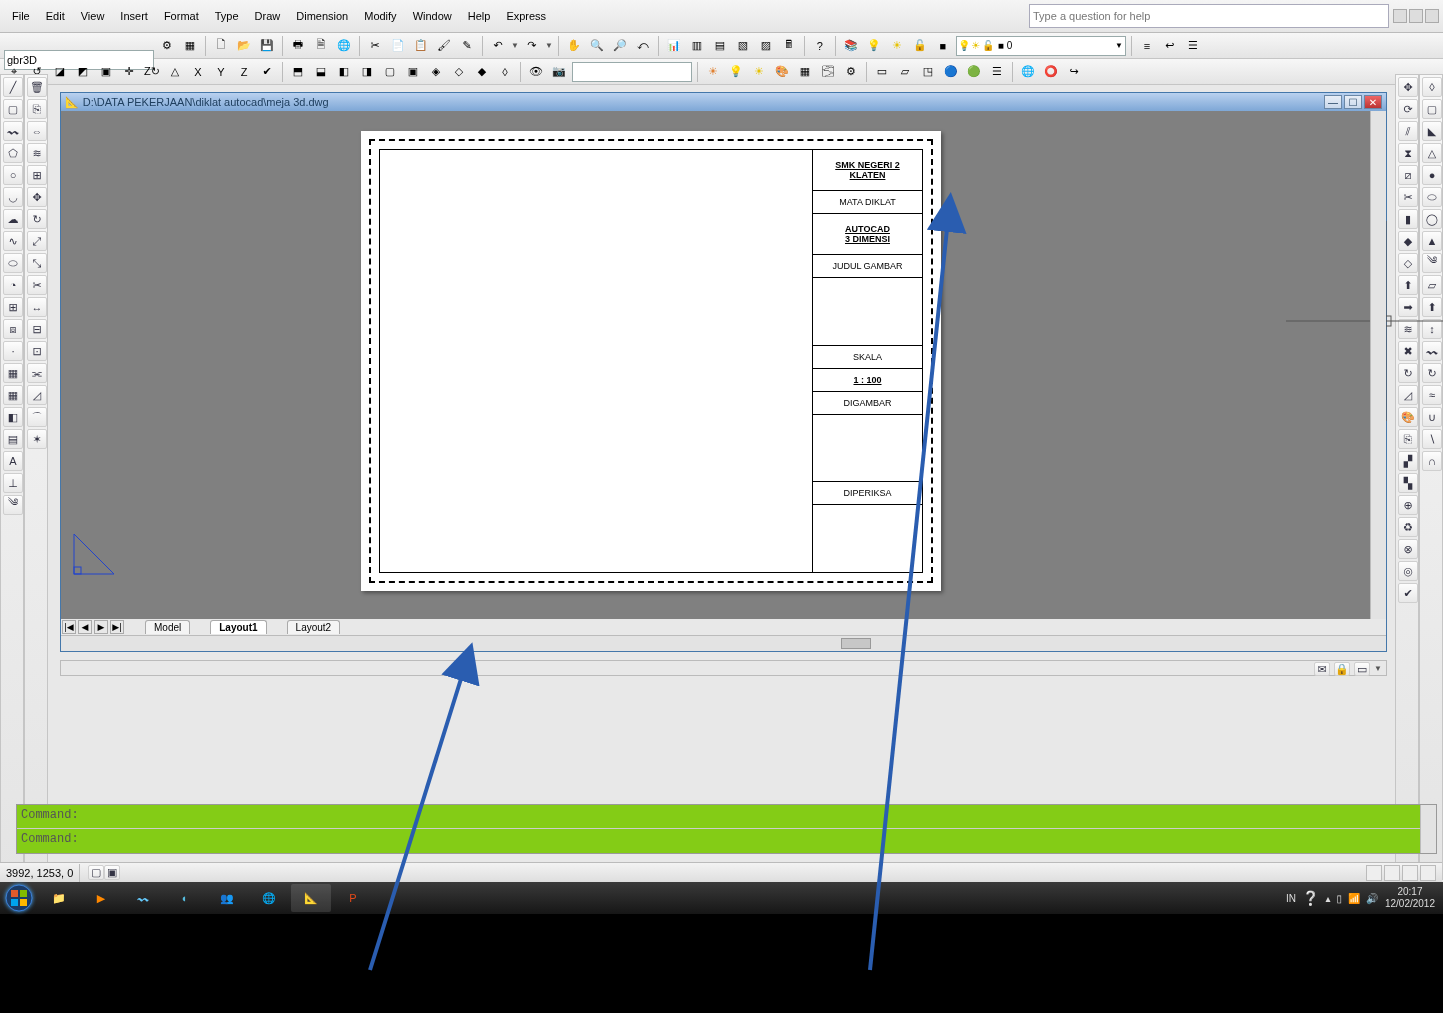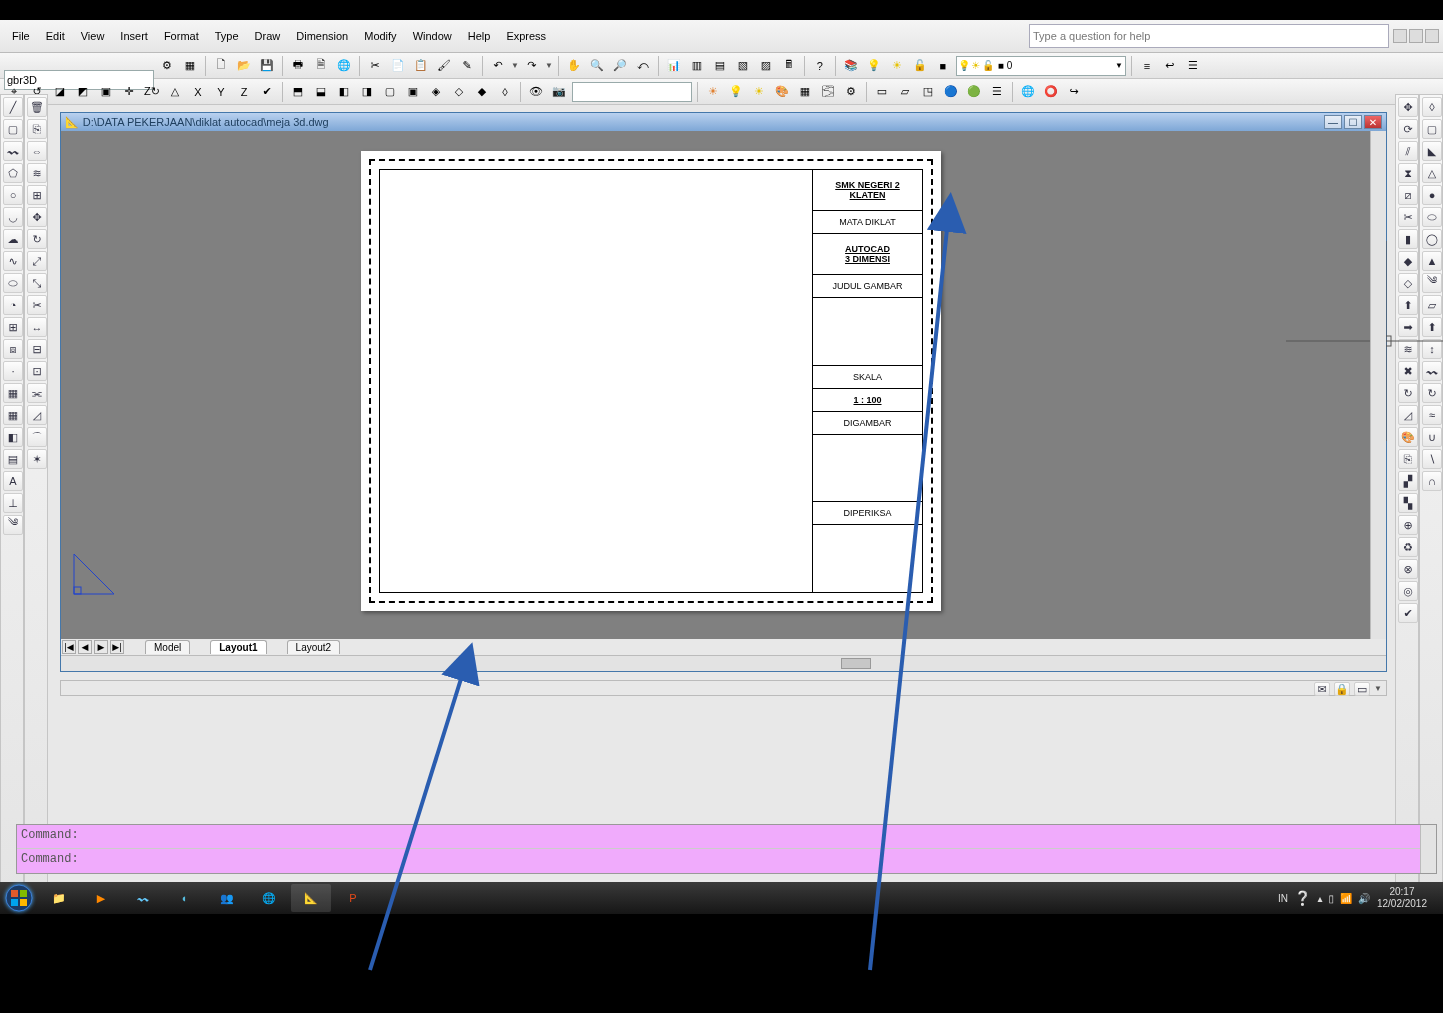--- a/index.html
+++ b/index.html
@@ -1,21 +1,21 @@
 <!DOCTYPE html>
 <html><head>
 <meta charset="utf-8">
 <style>
 * { box-sizing: border-box; margin: 0; padding: 0; font-family: "Segoe UI", Tahoma, sans-serif; }
 body { background: #000; width: 1443px; height: 1013px; font-size: 11px; position: relative; }
 
 .app-region { background: #e8e8e8; height: 882px; position: relative; }
 
 
-.menubar { height: 20px; background: linear-gradient(#f5f5f5,#e6e6e6); display: flex; align-items: center; padding: 16px 4px; border-bottom: 1px solid #bbb; margin-top: 20px; }
+.menubar { height: 20px; background: linear-gradient(#f5f5f5,#e6e6e6); display: flex; align-items: center; padding: 16px 4px; border-bottom: 1px solid #bbb; }
 .menubar span { padding: 2px 8px; cursor: default; }
 .help-search { margin-left: auto; height: 24px; width: 360px; border: 1px solid #aab; font-size: 11px; padding: 0 3px; color: #777; background: #fff; }
 .menubar-end { display: flex; gap: 2px; margin-left: 4px; }
 .menubar-end div { width: 14px; height: 14px; background: #ddd; border: 1px solid #aaa; }
 
 
 .tb-row { height: 26px; background: linear-gradient(#f7f7f7,#e4e4e4); border-bottom: 1px solid #c5c5c5; display: flex; align-items: center; padding: 0 4px; gap: 3px; }
 .tool-btn { width: 20px; height: 20px; border: 1px solid transparent; border-radius: 2px; display: inline-flex; align-items: center; justify-content: center; font-size: 11px; }
 .sep { width: 1px; height: 20px; background: #bbb; margin: 0 2px; }
 
@@ -54,38 +54,38 @@
 .dw-tabs .tab { padding:1px 8px; border:1px solid #aaa; border-bottom:none; background:#f4f4f4; border-radius:3px 3px 0 0; margin-left:20px;}
 .dw-tabs .tab.active { background:#fff; font-weight:bold; }
 .dw-scroll { position:absolute; left:0;right:0;bottom:0;height:16px;background:#e3e3e3;border-top:1px solid #bbb;}
 .dw-scroll .thumb{position:absolute;left:780px;width:30px;top:2px;bottom:2px;background:#c7c7c7;border:1px solid #999;}
 .dw-vscroll{position:absolute;right:0;top:18px;bottom:32px;width:16px;background:#e3e3e3;border-left:1px solid #bbb;}
 
 
 .lower-gray { position:absolute; left:60px; right:56px; top:660px; height:16px; background:#e8e8e8; border:1px solid #bbb;}
 
 
-.cmd-area { position:absolute; left:16px; right:6px; bottom:28px; height:50px; background:#f0abfc; border:1px solid #999; }
+.cmd-area { position:absolute; left:16px; right:6px; bottom:28px; height:50px; background:#84cc16; border:1px solid #999; }
 .cmd-line { height:24px; border-bottom:1px solid #ccc; padding:3px 4px; font-family:"Courier New",monospace; font-size:12px; color:#555;}
 .cmd-scroll{position:absolute;right:0;top:0;bottom:0;width:16px;background:#e3e3e3;border-left:1px solid #bbb;}
 
 
 .statusbar { position:absolute; left:0;right:1px;bottom:0;height:20px;background:linear-gradient(#f3f3f3,#dedede);border-top:1px solid #bbb;display:flex;align-items:center;font-size:11px;}
 .statusbar .coord{padding:0 6px;border-right:1px solid #bbb;height:18px;display:flex;align-items:center;}
 .status-toggle{padding:0 4px;border:1px solid #bbb;height:15px;margin:0 1px;display:flex;align-items:center;background:#ececec;}
 .status-toggle.on{background:#d9e5f5;border-color:#8ab;}
 .status-right{margin-left:auto;display:flex;gap:2px;padding-right:6px;}
 .status-right div{width:16px;height:16px;border:1px solid #bbb;background:#eee;}
 
 
 .taskbar{position:absolute;left:0;right:0;top:882px;height:32px;background:linear-gradient(#3a3a3a,#161616);display:flex;align-items:center;color:#ddd;}
 .orb{width:38px;height:32px;display:flex;align-items:center;justify-content:center;}
 .orb svg{filter:drop-shadow(0 0 2px #4af);}
 .tb-item{width:40px;height:28px;margin:0 1px;display:flex;align-items:center;justify-content:center;border-radius:2px;}
-.tray{margin-left:auto;display:flex;align-items:center;gap:6px;padding-right:16px;font-size:10px;}
+.tray{margin-left:auto;display:flex;align-items:center;gap:6px;padding-right:8px;font-size:10px;}
 .tray .clock{text-align:center;line-height:12px;}
 
 
 .arrow{position:absolute;pointer-events:none;}
 
 
 .layer-name-input{width:150px;height:20px;border:1px solid #9aa;background:#fff;font-size:11px;padding:0 2px;margin-top:28px;}
 </style>
 </head>
 <body>

